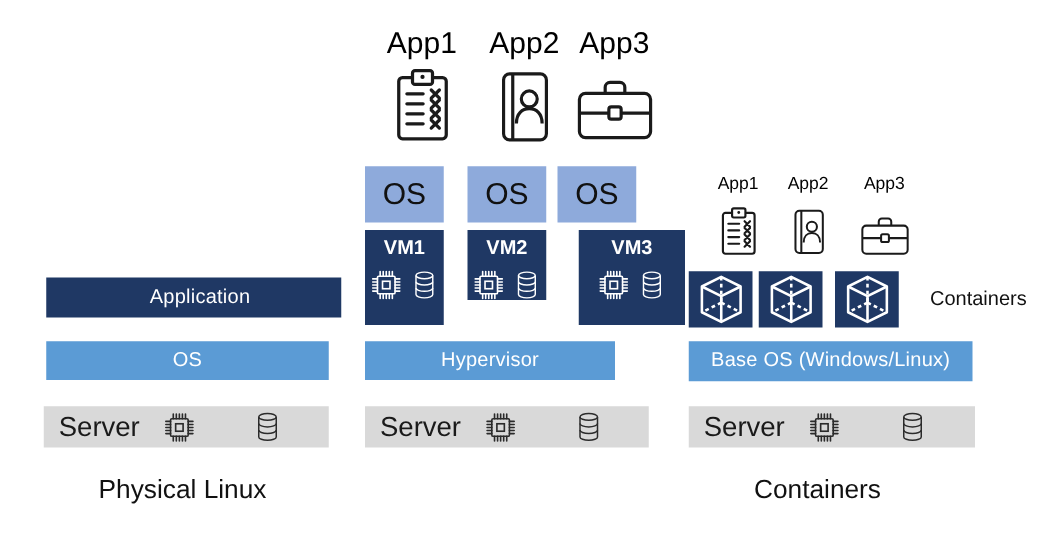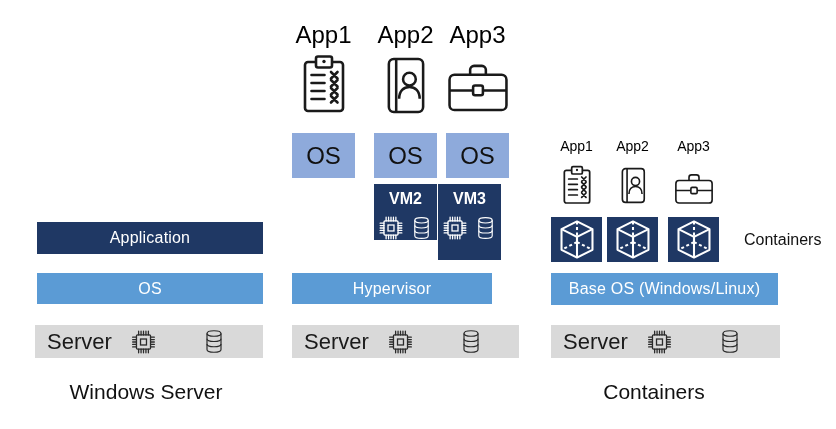--- a/index.html
+++ b/index.html
@@ -1,38 +1,38 @@
 <!DOCTYPE html>
 <html style="--navy: #1F3864; --blue: #5B9BD5; --light-blue: #8EAADB; --gray: #D9D9D9;"><head>
 <meta charset="utf-8">
 <style>
   html,body{margin:0;padding:0;background:#fff;}
   .canvas{position:relative;width:836px;height:429px;background:#ffffff;overflow:hidden;
           font-family:"Liberation Sans", sans-serif;color:#111;}
   .bar{position:absolute;display:flex;align-items:center;justify-content:center;
        color:#fff;font-size:16px;letter-spacing:.2px;}
-  .bar-navy{background:var(--navy);}
+  .bar-navy{background:var(--navy);padding-left:10px;}
   .bar-blue{background:var(--blue);}
   .server-bar{position:absolute;background:var(--gray);}
   .server-text{position:absolute;left:12px;top:50%;transform:translateY(-50%);
                font-size:22px;color:#1a1a1a;}
   .srv-chip{position:absolute;left:95px;top:4px;width:27px;height:26px;color:#2b2b2b;}
   .srv-db{position:absolute;left:167px;top:3px;width:24px;height:27px;color:#2b2b2b;}
   .os-box{position:absolute;background:var(--light-blue);display:flex;align-items:center;
           justify-content:center;font-size:24px;color:#111;}
   .vm-box{position:absolute;background:var(--navy);display:flex;flex-direction:column;
           align-items:center;color:#fff;}
   .vm-label{margin-top:6px;font-size:16px;font-weight:600;}
   .vm-icons{display:flex;align-items:center;gap:6px;margin-top:7px;}
   .vm-chip{width:26px;height:26px;color:#fff;}
   .vm-db{width:23px;height:26px;color:#fff;}
   .cube-box{position:absolute;background:var(--navy);display:flex;align-items:center;
             justify-content:center;}
   .cube-icon{width:42px;height:43px;color:#fff;}
-  .app-stack{position:absolute;display:flex;flex-direction:column;align-items:center;}
+  .app-stack{position:absolute;display:flex;flex-direction:column;align-items:center;margin-left:14px;}
   .app-label-mid{font-size:24px;line-height:1.15;color:#000;}
   .app-label-sm{font-size:14px;line-height:1.2;color:#000;}
   .icon-slot{display:flex;align-items:flex-end;justify-content:center;}
   .blk{color:#1a1a1a;}
   .caption{position:absolute;font-size:21px;color:#111;text-align:center;}
   .side-label{position:absolute;font-size:16px;color:#111;}
   svg.icon{display:block;}
 </style>
 </head>
 <body>
@@ -86,21 +86,21 @@
   </div>
   <div class="server-bar" style="left:35px;top:325px;width:228px;height:33px">
     <span class="server-text">Server</span>
     <svg class="icon srv-chip">
         <use href="#sym-chip"></use>
       </svg>
     <svg class="icon srv-db">
         <use href="#sym-db"></use>
       </svg>
   </div>
-  <div class="caption" style="left:36px;top:380px;width:220px">Windows Server</div>
+  <div class="caption" style="left:36px;top:380px;width:220px">Physical Linux</div>
 
   <div class="app-stack" style="left:292px;top:21px;width:63px">
     <div class="app-label-mid">App1</div>
     <div class="icon-slot" style="height:66px">
       <svg class="icon blk" style="width:48px;height:62px">
           <use href="#sym-clipboard"></use>
         </svg>
     </div>
   </div>
   <div class="app-stack" style="left:374px;top:21px;width:63px">
@@ -123,32 +123,43 @@
   <div class="os-box" style="left:292px;top:133px;width:63px;height:45px">
     <span>OS</span>
   </div>
   <div class="os-box" style="left:374px;top:133px;width:63px;height:45px">
     <span>OS</span>
   </div>
   <div class="os-box" style="left:446px;top:133px;width:63px;height:45px">
     <span>OS</span>
   </div>
 
+  <div class="vm-box" style="left:292px;top:184px;width:63px;height:76px">
+    <div class="vm-label">VM1</div>
+    <div class="vm-icons">
+      <svg class="icon vm-chip">
+          <use href="#sym-chip"></use>
+        </svg>
+      <svg class="icon vm-db">
+          <use href="#sym-db"></use>
+        </svg>
+    </div>
+  </div>
   <div class="vm-box" style="left:374px;top:184px;width:63px;height:56px">
     <div class="vm-label">VM2</div>
     <div class="vm-icons">
       <svg class="icon vm-chip">
           <use href="#sym-chip"></use>
         </svg>
       <svg class="icon vm-db">
           <use href="#sym-db"></use>
         </svg>
     </div>
   </div>
-  <div class="vm-box" style="left:438px;top:184px;width:63px;height:76px">
+  <div class="vm-box" style="left:463px;top:184px;width:85px;height:76px">
     <div class="vm-label">VM3</div>
     <div class="vm-icons">
       <svg class="icon vm-chip">
           <use href="#sym-chip"></use>
         </svg>
       <svg class="icon vm-db">
           <use href="#sym-db"></use>
         </svg>
     </div>
   </div>

